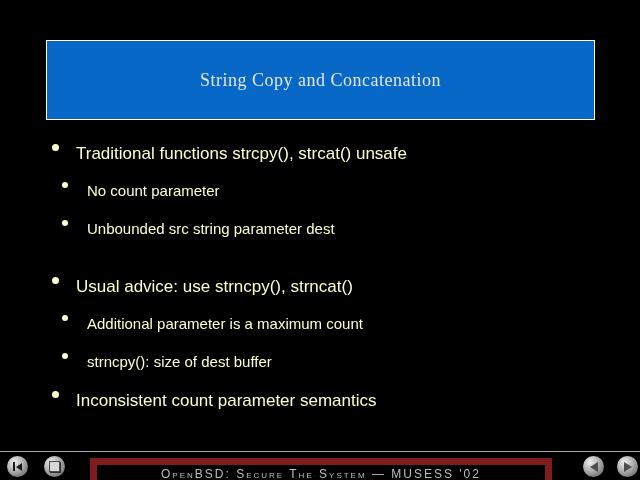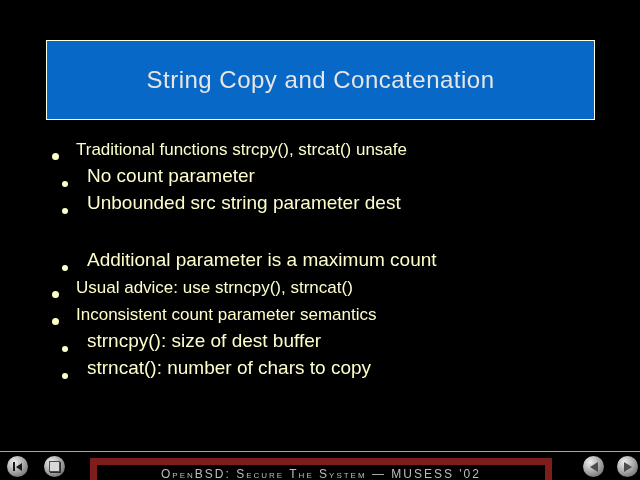--- a/index.html
+++ b/index.html
@@ -10,30 +10,30 @@
   }
   
   .title-box{
     position:absolute;left:46px;top:40px;width:547px;height:78px;
     background:var(--title-box-fill,#0768c8);
     border:1px solid var(--title-box-border,#ffffdd);
     display:flex;align-items:center;justify-content:center;
   }
   .title-text{
     color:var(--title-text,#e6e6e6);
-    font-size:24px;letter-spacing:0.5px;white-space:nowrap;
+    font-size:18px;letter-spacing:0.5px;white-space:nowrap;font-family:Liberation Serif, serif;
   }
   
   .bullets{position:absolute;left:0;top:133px;width:640px;}
   .group.gap{margin-top:30px;}
-  .row{display:flex;align-items:flex-end;height:27px;color:var(--body-text,#ffffcc);}
+  .row{display:flex;align-items:flex-start;height:27px;color:var(--body-text,#ffffcc);margin-top:11px;}
   .row .dot{border-radius:50%;background:var(--body-text,#ffffcc);flex:none;}
   .l1{padding-left:52px;font-size:17px;}
   .l1 .dot{width:7px;height:7px;margin-right:17px;}
-  .l2{padding-left:62px;font-size:19px;}
+  .l2{padding-left:62px;font-size:15px;}
   .l2 .dot{width:6px;height:6px;margin-right:19px;}
   .txt{white-space:nowrap;}
   
   .separator{position:absolute;left:0;top:451px;width:640px;height:1px;background:#a8a8a8;}
   .status-box{
     position:absolute;left:90px;top:458px;width:448px;height:18px;
     border:7px solid #7f1d1d;background:#000;
     display:flex;align-items:center;justify-content:center;
   }
   .status-text{
@@ -75,39 +75,35 @@
         <div class="row l2">
           <span class="dot"></span>
           <span class="txt">No count parameter</span>
         </div>
         <div class="row l2">
           <span class="dot"></span>
           <span class="txt">Unbounded src string parameter dest</span>
         </div>
       </div>
       <div class="group gap">
-        <div class="row l2">
-          <span class="dot"></span>
-          <span class="txt">Additional parameter is a maximum count</span>
-        </div>
         <div class="row l1">
           <span class="dot"></span>
           <span class="txt">Usual advice: use strncpy(), strncat()</span>
         </div>
-        <div class="row l1">
+        <div class="row l2">
           <span class="dot"></span>
-          <span class="txt">Inconsistent count parameter semantics</span>
+          <span class="txt">Additional parameter is a maximum count</span>
         </div>
         <div class="row l2">
           <span class="dot"></span>
           <span class="txt">strncpy(): size of dest buffer</span>
         </div>
-        <div class="row l2">
+        <div class="row l1">
           <span class="dot"></span>
-          <span class="txt">strncat(): number of chars to copy</span>
+          <span class="txt">Inconsistent count parameter semantics</span>
         </div>
       </div>
     </div>
 
   <div class="separator"></div>
 
   <button class="ball ball-first">
     <span class="icon-go-first">
         <span class="bar"></span>
         <span class="tri"></span>

